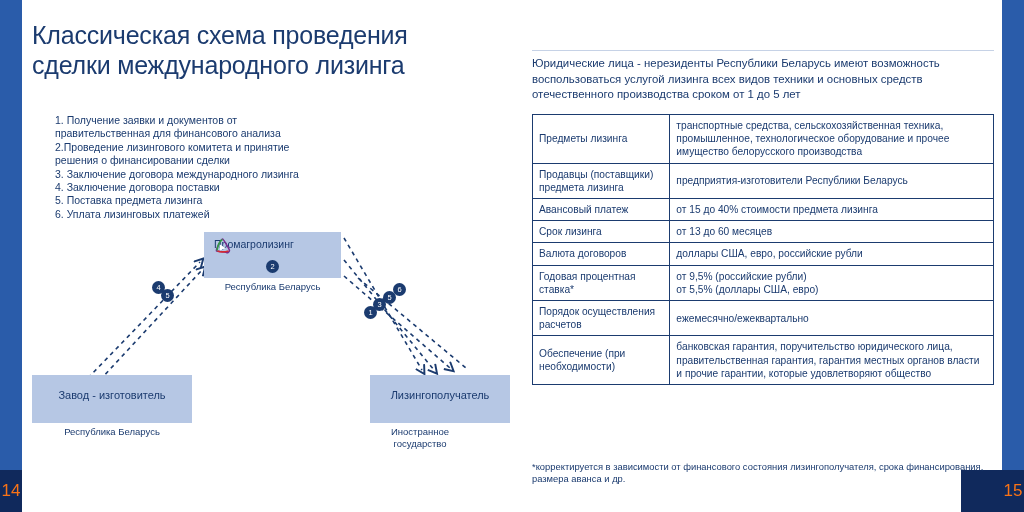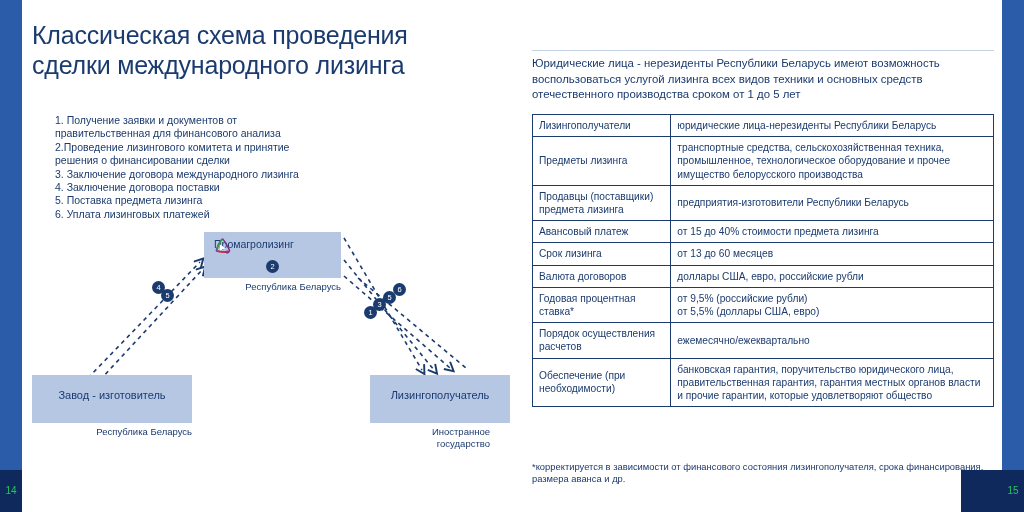--- a/index.html
+++ b/index.html
@@ -26,22 +26,22 @@
   }
   .edge-bar.left  { left: 0; }
   .edge-bar.right { right: 0; }
 
   .page-block {
     position: absolute;
     bottom: 0;
     width: 22px;
     height: 42px;
     background: #10295c;
-    color: #22c55e;
-    font-size: 10px;
+    color: #f97316;
+    font-size: 17px;
     line-height: 42px;
     text-align: center;
   }
   .page-block.left  { left: 0; }
   .page-block.right { right: 0; padding-left: 41px; }
 
   
   .col-left {
     position: absolute;
     left: 22px;
@@ -145,21 +145,21 @@
   .node-left .node-title,
   .node-right .node-title {
     position: absolute;
     left: 0; right: 0;
     top: 14px;
     text-align: center;
     font-size: 11px;
   }
   .caption {
     position: absolute;
-    text-align: right;
+    text-align: center;
     color: #1b3b6f;
     font-size: 9.5px;
     line-height: 12px;
   }
   .cap-center { left: 182px; top: 63px; width: 137px; }
   .cap-left   { left: 10px;  top: 208px; width: 160px; }
   .cap-right  { left: 328px; top: 208px; width: 140px; }
 
   .logo-row {
     position: absolute;
@@ -301,24 +301,20 @@
   </div>
 
   <div class="col-right">
 
     <div class="rule-right"></div>
     <div class="intro">Юридические лица - нерезиденты Республики Беларусь имеют возможность воспользоваться услугой лизинга всех видов техники и основных средств отечественного производства сроком от 1 до 5 лет</div>
 
     <table class="spec-table">
       <tbody>
         <tr>
-          <td class="k">Лизингополучатели</td>
-          <td class="v">юридические лица-нерезиденты Республики Беларусь</td>
-        </tr>
-        <tr>
           <td class="k">Предметы лизинга</td>
           <td class="v">транспортные средства, сельскохозяйственная техника, промышленное, технологическое оборудование и прочее имущество белорусского производства</td>
         </tr>
         <tr>
           <td class="k">Продавцы (поставщики) предмета лизинга</td>
           <td class="v">предприятия-изготовители Республики Беларусь</td>
         </tr>
         <tr>
           <td class="k">Авансовый платеж</td>
           <td class="v">от 15 до 40% стоимости предмета лизинга</td>

